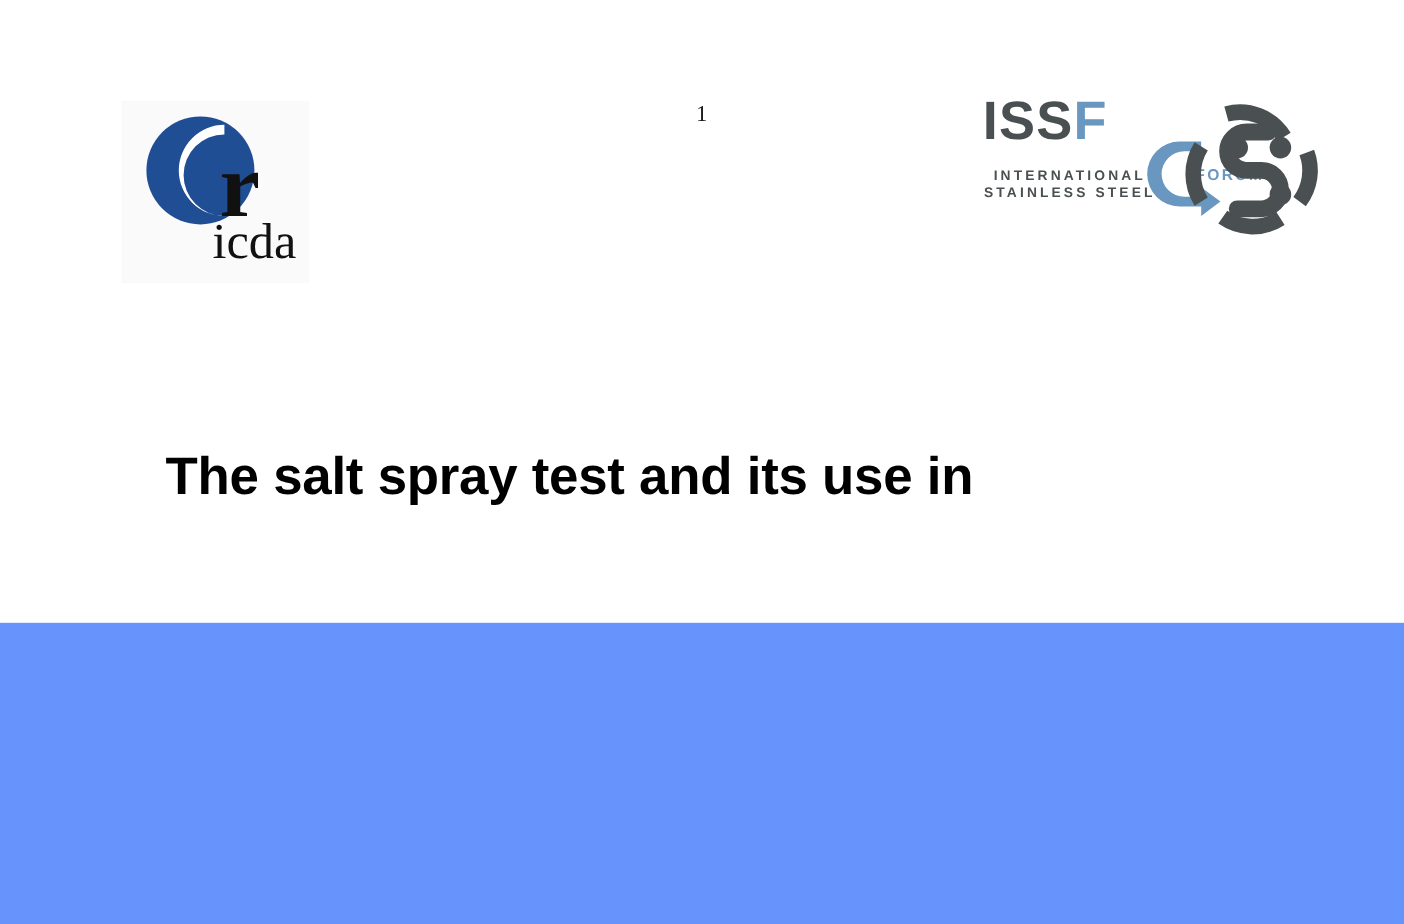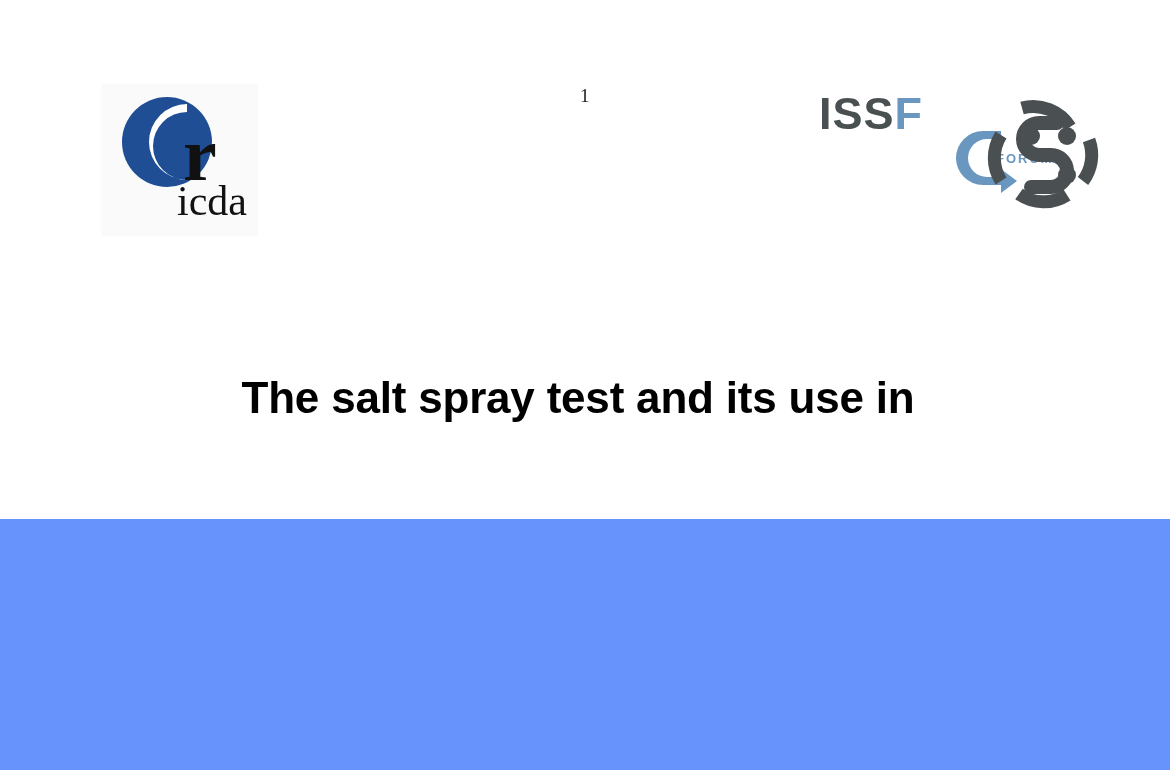--- a/index.html
+++ b/index.html
@@ -45,21 +45,21 @@
     font-family: "Liberation Serif", serif;
     font-size: 19px;
     color: #1a1a1a;
     line-height: 1;
   }
 
   
   .issf-logo {
     position: absolute;
     left: 817px;
-    top: 91px;
+    top: 78px;
     width: 290px;
     height: 118px;
     text-align: center;
   }
   .issf-wordmark {
     position: absolute;
     left: 2px;
     top: 0px;
     font-size: 45px;
     font-weight: bold;
@@ -93,21 +93,20 @@
   .main-title {
     position: absolute;
     left: 138px;
     top: 367px;
     width: 880px;
     font-size: 44px;
     font-weight: bold;
     line-height: 62px;
     color: #000000;
     letter-spacing: -0.2px;
-    text-align: center;
   }
   .main-title .t-line { display: block; white-space: nowrap; }
 
   
   .blue-band {
     position: absolute;
     left: 0;
     top: 519px;
     width: 1170px;
     height: 251px;
@@ -128,20 +127,24 @@
       <text x="82" y="96" font-family="Liberation Serif, serif" font-size="76" font-weight="bold" fill="#111111">r</text>
 
       <text x="76" y="131" font-family="Liberation Serif, serif" font-size="42" fill="#111111">icda</text>
     </svg>
   </div>
 
   <div class="page-number">1</div>
 
   <div class="issf-logo">
     <div class="issf-wordmark"><span>ISS</span><span class="f-blue">F</span></div>
+    <div class="issf-sub">
+      <div>INTERNATIONAL</div>
+      <div>STAINLESS STEEL</div>
+    </div>
     <svg class="issf-emblem" viewBox="0 0 168 116">
 
       <path d="M 62 38 L 44 38 A 22 22 0 0 0 44 92 L 62 92 L 62 100 L 78 88 L 62 76 L 62 84 L 48 84
                A 14 14 0 0 1 48 46 L 62 46 Z" fill="#6a97bf"></path>
       <rect x="48" y="53" width="76" height="24" rx="12" fill="#ffffff"></rect>
       <text x="57" y="70" font-family="Liberation Sans, sans-serif" font-size="13" font-weight="bold" letter-spacing="2" fill="#6a97bf">FORUM</text>
 
       <g fill="none" stroke="#4a4f51" stroke-width="13" stroke-linecap="butt">
         <path d="M 83 15 A 43 43 0 0 1 131 34"></path>
         <path d="M 150 47 A 43 43 0 0 1 144 88"></path>

